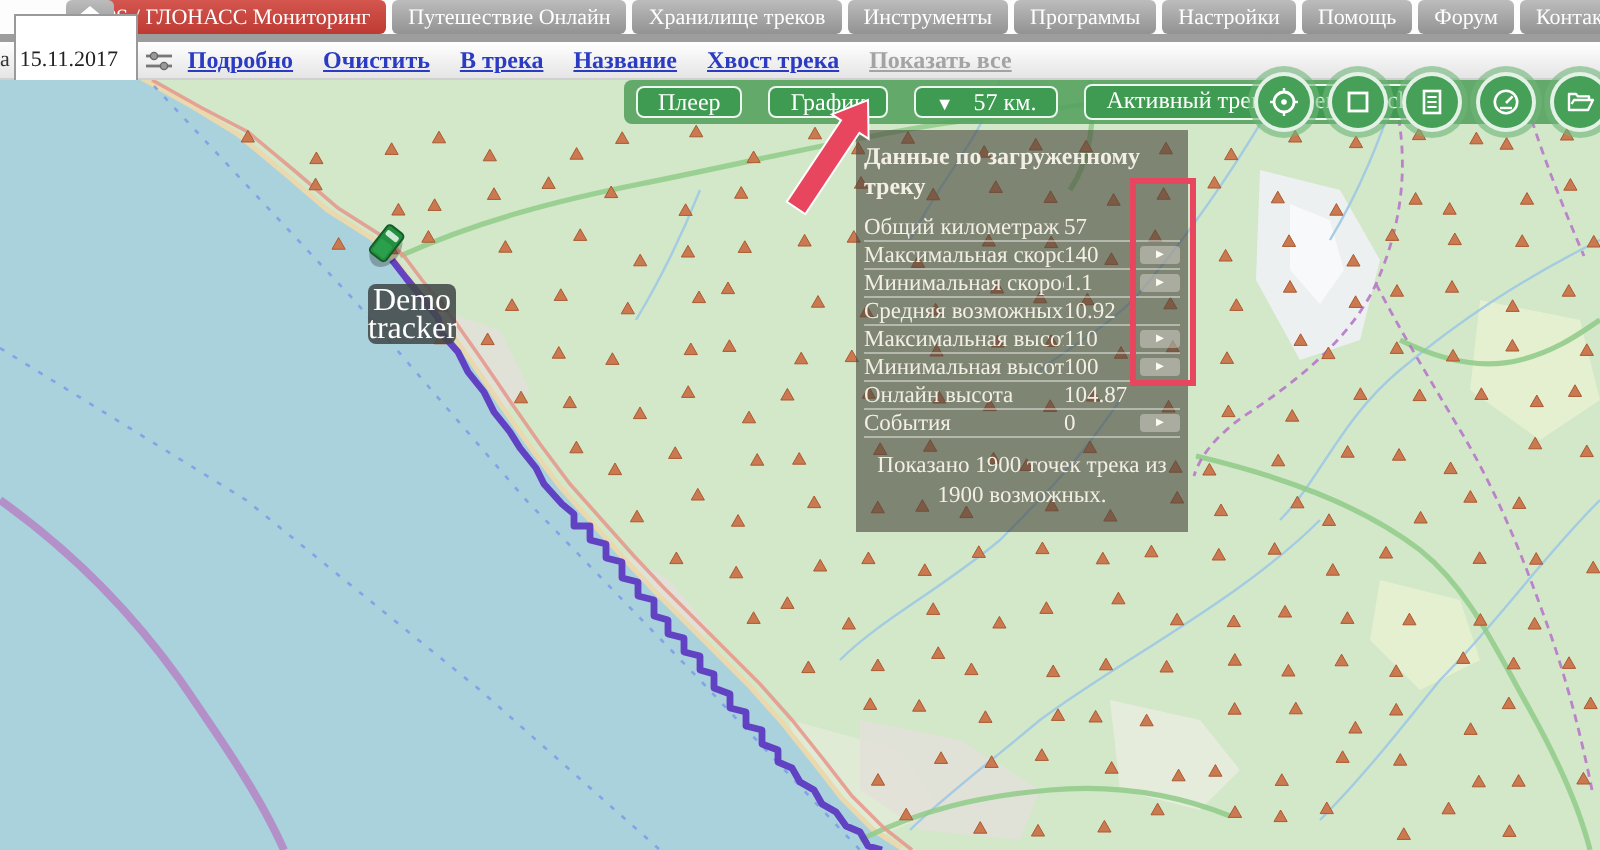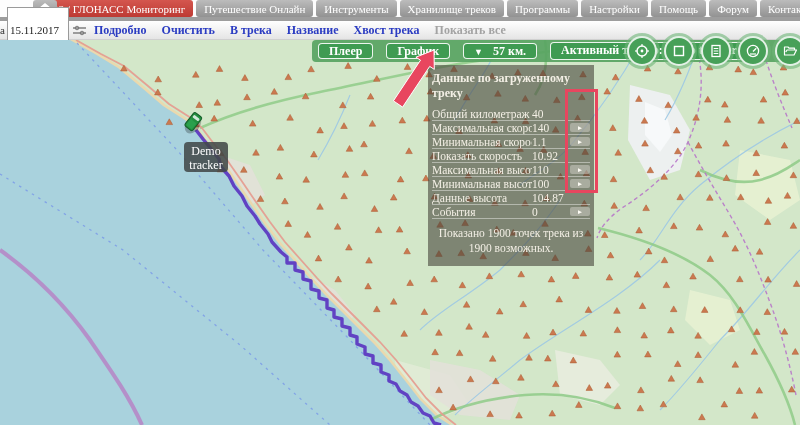--- a/index.html
+++ b/index.html
@@ -17,39 +17,39 @@
   .nav-strip{position:absolute;top:17px;left:0;right:0;height:4px;background:#9d9d9d;}
 
   
   .toolbar{position:absolute;top:21px;left:0;right:0;height:19px;
            background:linear-gradient(#ffffff,#e5e5e5);border-bottom:1px solid #d0d0d0;
            display:flex;align-items:center;font-size:12px;box-sizing:border-box;}
   .tb-partial{color:#333;font-size:11px;margin:0 2px 0 0;}
   .tb-date{width:56px;height:13px;border:1px solid #9a9a9a;font-family:"Liberation Serif",serif;
            font-size:11px;padding:16px 2px;color:#222;}
   .tb-filter{margin:0 8px 0 4px;display:flex;align-items:center;cursor:pointer;}
-  .tb-link{color:#2b3cc2;font-weight:bold;margin-right:15px;cursor:pointer;white-space:nowrap;}
+  .tb-link{color:#2b3cc2;font-weight:bold;margin-right:15px;cursor:pointer;white-space:nowrap;text-decoration:underline;}
   .tb-link.disabled{color:#a3a3a3;cursor:default;}
 
   
   .map{position:absolute;top:40px;left:0;width:800px;height:385px;background:#d3e7c9;}
   .map svg.base{position:absolute;top:0;left:0;}
 
   
   .trk-tip{position:absolute;left:184px;top:102px;width:44px;height:30px;z-index:2;
-           background:rgba(66,72,72,.87);border-radius:4px;color:#fff;font-size:12px;
+           background:rgba(66,72,72,.87);border-radius:4px;color:#fff;font-size:16px;
            line-height:14px;text-align:center;padding-top:2px;box-sizing:border-box;}
 
   
   .gbar{position:absolute;left:312px;top:0;right:0;height:22px;z-index:3;
         background:rgba(88,164,98,.92);border-radius:4px 0 0 4px;
         display:flex;align-items:center;padding-left:6px;box-sizing:border-box;}
   .gbtn{background:#3f9b52;border:1px solid rgba(255,255,255,.9);border-radius:4px;color:#fff;
         font-size:12px;font-family:"Liberation Serif",serif;padding:0 10px;height:16px;line-height:15px;
-        margin-right:13px;white-space:nowrap;cursor:pointer;font-weight:bold;}
+        margin-right:13px;white-space:nowrap;cursor:pointer;}
   .gbtn .caret{font-size:9px;margin-right:10px;}
   .gcircles{position:absolute;left:315px;top:-4px;display:flex;gap:7px;}
   .gcirc{width:26px;height:26px;border-radius:50%;background:#47a058;
          border:2px solid rgba(255,255,255,.85);box-shadow:0 0 0 3px rgba(110,182,120,.6);
          display:flex;align-items:center;justify-content:center;cursor:pointer;}
 
   
   .panel{position:absolute;left:428px;top:25px;width:166px;z-index:4;
          background:rgba(74,73,63,.62);color:#f3efe5;padding:6px 4px 10px;box-sizing:border-box;}
   .panel-title{font-size:12px;font-weight:bold;margin-bottom:6px;}
@@ -75,22 +75,22 @@
   <div class="nav">
     <div class="nav-home" style="position:absolute;left:33px;top:0;height:17px;">
       <svg width="12" height="11" viewBox="0 0 12 11">
         <path d="M6 0 L12 5 L10 5 L10 11 L7.5 11 L7.5 7 L4.5 7 L4.5 11 L2 11 L2 5 L0 5 Z" fill="#fff"></path>
       </svg>
     </div>
     <div style="width:27px"></div>
     <div id="nav-items" style="display:flex;gap:3px;">
         <div class="nav-btn active">GPS / ГЛОНАСС Мониторинг</div>
         <div class="nav-btn">Путешествие Онлайн</div>
+        <div class="nav-btn">Хранилище треков</div>
         <div class="nav-btn">Инструменты</div>
-        <div class="nav-btn">Хранилище треков</div>
         <div class="nav-btn">Программы</div>
         <div class="nav-btn">Настройки</div>
         <div class="nav-btn">Помощь</div>
         <div class="nav-btn">Форум</div>
         <div class="nav-btn">Контакты</div>
       </div>
   </div>
   <div class="nav-strip"></div>
 
   <div class="toolbar">
@@ -467,42 +467,42 @@
             </svg>
           </div>
         </div>
     </div>
 
     <div class="panel">
       <div class="panel-title">Данные по загруженному треку</div>
       <div id="prows">
   <div class="prow">
     <span class="lbl">Общий километраж</span>
-    <span class="val">40</span>
+    <span class="val">57</span>
     <span class="bcol"></span>
   </div>
 
   <div class="prow">
     <span class="lbl">Максимальная скорость</span>
     <span class="val">140</span>
     <span class="bcol">
               <span class="pbtn">►</span>
             </span>
   </div>
 
   <div class="prow">
     <span class="lbl">Минимальная скорость</span>
     <span class="val">1.1</span>
     <span class="bcol">
               <span class="pbtn">►</span>
             </span>
   </div>
 
   <div class="prow">
-    <span class="lbl">Показать скорость</span>
+    <span class="lbl">Средняя возможных</span>
     <span class="val">10.92</span>
     <span class="bcol"></span>
   </div>
 
   <div class="prow">
     <span class="lbl">Максимальная высота</span>
     <span class="val">110</span>
     <span class="bcol">
               <span class="pbtn">►</span>
             </span>
@@ -510,21 +510,21 @@
 
   <div class="prow">
     <span class="lbl">Минимальная высота</span>
     <span class="val">100</span>
     <span class="bcol">
               <span class="pbtn">►</span>
             </span>
   </div>
 
   <div class="prow">
-    <span class="lbl">Данные высота</span>
+    <span class="lbl">Онлайн высота</span>
     <span class="val">104.87</span>
     <span class="bcol"></span>
   </div>
 
   <div class="prow">
     <span class="lbl">События</span>
     <span class="val">0</span>
     <span class="bcol">
               <span class="pbtn">►</span>
             </span>

